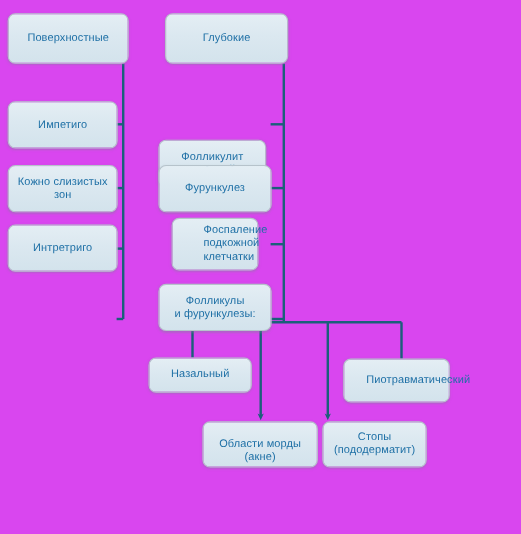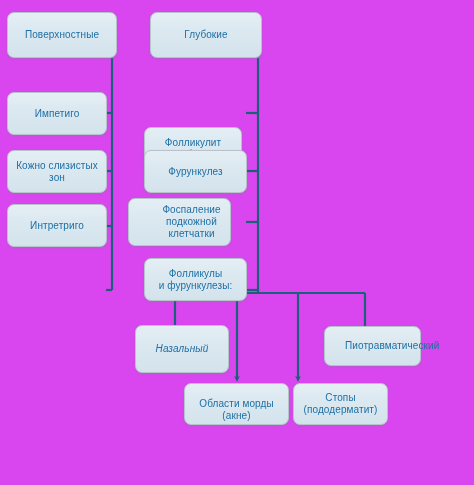--- a/index.html
+++ b/index.html
@@ -118,36 +118,36 @@
 
   <div class="node" style="left:144px; top:92px; width:98px; height:43px;margin-top:35px;">
     <span class="lbl">Фолликулит
 глубокий</span>
   </div>
 
   <div class="node" style="left:144px; top:150px; width:103px; height:43px;">
     <span class="lbl">Фурункулез</span>
   </div>
 
-  <div class="node" style="left:128px; top:198px; width:103px; height:48px;padding-left:28px;">
+  <div class="node" style="left:156px; top:198px; width:79px; height:48px;padding-left:28px;">
     <span class="lbl">Фоспаление
 подкожной
 клетчатки</span>
   </div>
 
   <div class="node" style="left:144px; top:258px; width:103px; height:43px;">
     <span class="lbl">Фолликулы
 и фурункулезы:</span>
   </div>
 
-  <div class="node" style="left:135px; top:325px; width:94px; height:48px;font-style:italic;">
+  <div class="node" style="left:135px; top:325px; width:94px; height:32px;">
     <span class="lbl">Назальный</span>
   </div>
 
-  <div class="node" style="left:324px; top:326px; width:97px; height:40px;padding-left:20px;">
+  <div class="node" style="left:312px; top:326px; width:97px; height:40px;padding-left:20px;">
     <span class="lbl">Пиотравматический</span>
   </div>
 
   <div class="node" style="left:184px; top:383px; width:105px; height:42px;align-items:flex-end;">
     <span class="lbl">Области морды
 (акне)</span>
   </div>
 
   <div class="node" style="left:293px; top:383px; width:95px; height:42px;">
     <span class="lbl">Стопы

